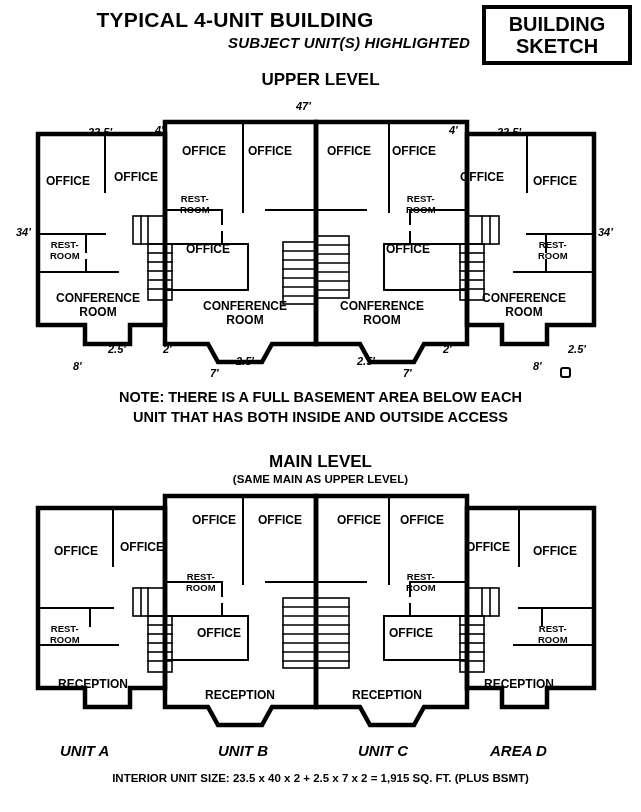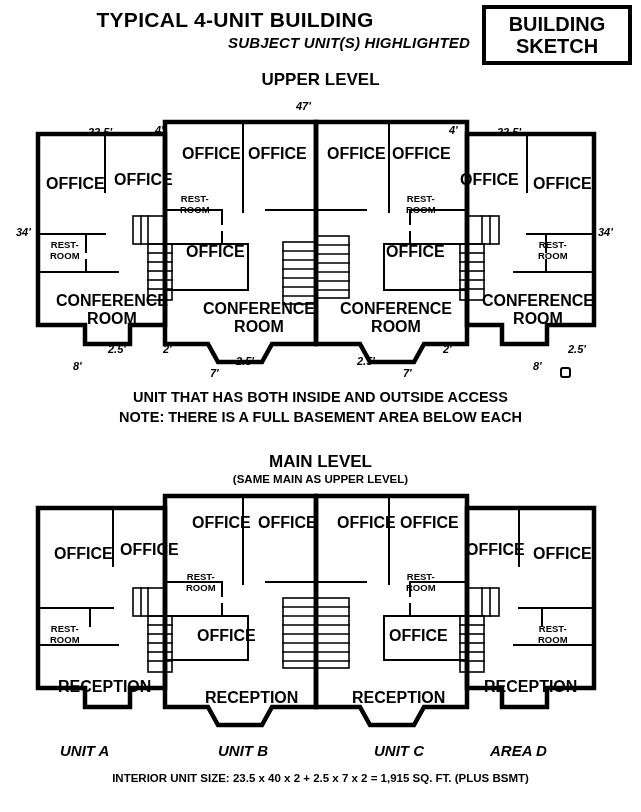--- a/index.html
+++ b/index.html
@@ -50,21 +50,21 @@
 
   
   .dim{
     font-family:"Liberation Sans", sans-serif;font-weight:bold;
     font-style:italic;font-size:11px;white-space:nowrap;
   }
 
   
   .room{
     font-family:"Liberation Sans", sans-serif;font-weight:bold;
-    font-size:16px;white-space:nowrap;text-align:center;line-height:1.15;
+    font-size:12px;white-space:nowrap;text-align:center;line-height:1.15;
   }
   .room.sm{font-size:9.5px;}
 
   
   .unit-label{
     font-family:"Liberation Sans", sans-serif;font-weight:bold;font-style:italic;
     font-size:15px;white-space:nowrap;
   }
 
   
@@ -237,22 +237,22 @@
 <div class="abs room sm" style="left:538px;top:240px;">
   <div>REST-</div>
   <div>ROOM</div>
 </div>
 <div class="abs room" style="left:482px;top:292px;">
   <div>CONFERENCE</div>
   <div>ROOM</div>
 </div>
 
 <div class="abs" id="note">
+  <div>NOTE: THERE IS A FULL BASEMENT AREA BELOW EACH</div>
   <div>UNIT THAT HAS BOTH INSIDE AND OUTSIDE ACCESS</div>
-  <div>NOTE: THERE IS A FULL BASEMENT AREA BELOW EACH</div>
 </div>
 
 <div class="abs level-head" id="main-head">MAIN LEVEL</div>
 <div class="abs level-sub" id="main-sub">(SAME MAIN AS UPPER LEVEL)</div>
 
 <svg class="plan" style="top:488px;" width="641" height="250" viewBox="0 0 641 250">
   <g fill="none" stroke="#000" stroke-linecap="square">
 
     <path d="M38 20 L165 20 L165 200 L130 200 L130 219 L85 219 L85 200 L38 200 Z" stroke-width="4.5"></path>
     <line x1="113" y1="20" x2="113" y2="78" stroke-width="2"></line>
@@ -362,18 +362,18 @@
 <div class="abs room" style="left:466px;top:541px;">OFFICE</div>
 <div class="abs room" style="left:533px;top:545px;">OFFICE</div>
 <div class="abs room sm" style="left:538px;top:624px;">
   <div>REST-</div>
   <div>ROOM</div>
 </div>
 <div class="abs room" style="left:484px;top:678px;">RECEPTION</div>
 
 <div class="abs unit-label" style="left:60px;top:742px;">UNIT A</div>
 <div class="abs unit-label" style="left:218px;top:742px;">UNIT B</div>
-<div class="abs unit-label" style="left:374px;top:742px;">UNIT C</div>
+<div class="abs unit-label" style="left:358px;top:742px;">UNIT C</div>
 <div class="abs unit-label" style="left:490px;top:742px;">AREA D</div>
 
 <div class="abs" id="footer">
   <span class="ln">INTERIOR UNIT SIZE: 23.5 x 40 x 2 + 2.5 x 7 x 2 = 1,915 SQ. FT. (PLUS BSMT)</span>
 </div>
 
 </body></html>

